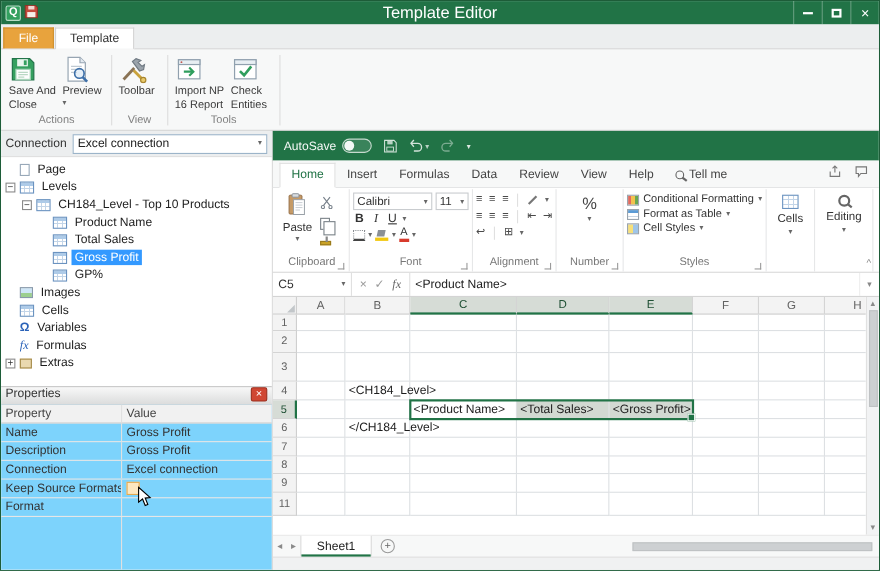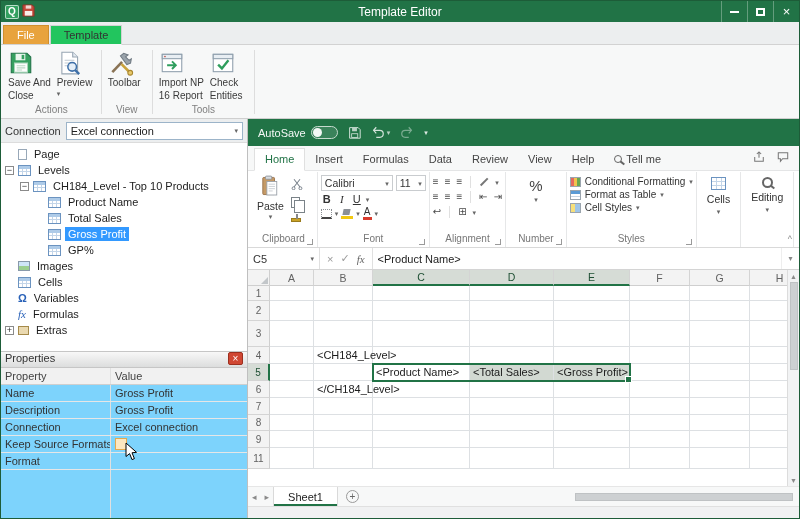--- a/index.html
+++ b/index.html
@@ -4,32 +4,32 @@
 <style>
 * {margin:0;padding:0;box-sizing:border-box}
 html,body {background:#9aa0a6}
 body {font-family:"Liberation Sans","DejaVu Sans",sans-serif;font-size:11px;color:#333}
 .window {width:800px;height:519px;border:1px solid #1d5c38;display:flex;flex-direction:column;background:#f7f8f8;overflow:hidden;position:relative}
 
 
 .titlebar {height:21px;flex:none;background:#217346;display:flex;align-items:center;position:relative;color:#fff}
 .app-icons {display:flex;align-items:center;gap:3px;padding-left:4px;z-index:1}
 .q-icon {width:14px;height:14px;background:#33a05f;border:1px solid rgba(255,255,255,.65);border-radius:2px;font-size:10px;font-weight:bold;display:flex;align-items:center;justify-content:center}
-.title {position:absolute;left:0;right:0;text-align:center;font-size:12px}
+.title {position:absolute;left:0;right:0;text-align:center;font-size:15px}
 .win-controls {margin-left:auto;display:flex;height:100%;z-index:1}
 .win-btn {width:26px;height:100%;display:flex;align-items:center;justify-content:center;border-left:1px solid rgba(255,255,255,.3)}
 .glyph-min {width:9px;height:2px;background:#fff}
 .glyph-max {width:9px;height:8px;border:2px solid #fff}
 .glyph-close {font-size:13px;line-height:1}
 
 
 .tabrow {height:23px;flex:none;background:#eceeef;display:flex;align-items:flex-end;padding:3px 0 0 2px;border-bottom:1px solid #d2d2d2}
 .tab {font-size:11px;padding:3px 13px;margin-right:1px}
 .tab-file {background:#e8a33d;color:#fff;border:1px solid #cf8f2e;border-bottom:none}
-.tab-template {background:#22c55e;color:#333;border:1px solid #d2d2d2;border-bottom:1px solid #f7f8f8;margin-bottom:-1px;z-index:1;position:relative}
+.tab-template {background:#ffffff;color:#333;border:1px solid #d2d2d2;border-bottom:1px solid #f7f8f8;margin-bottom:-1px;z-index:1;position:relative}
 .ribbon {height:74px;flex:none;background:#f7f8f8;border-bottom:1px solid #cfcfcf;display:flex;align-items:stretch;padding:1px 2px 0}
 .rgroup {display:flex;flex-direction:column;padding:0 2px}
 .rgroup-buttons {display:flex;flex:1;align-items:flex-start}
 .rbtn {display:flex;flex-direction:column;align-items:flex-start;padding:3px 3px 0;min-width:44px;font-size:10px;color:#3a3a3a;text-align:center;line-height:1.25}
 .rbtn .ricon {height:28px;display:flex;align-items:center}
 .rgroup-label {font-size:10px;color:#808080;text-align:center;padding:2px 0 3px}
 .rsep {width:1px;background:#ddd;margin:4px 1px}
 .dd {font-size:7px;color:#666;line-height:1}
 
 

